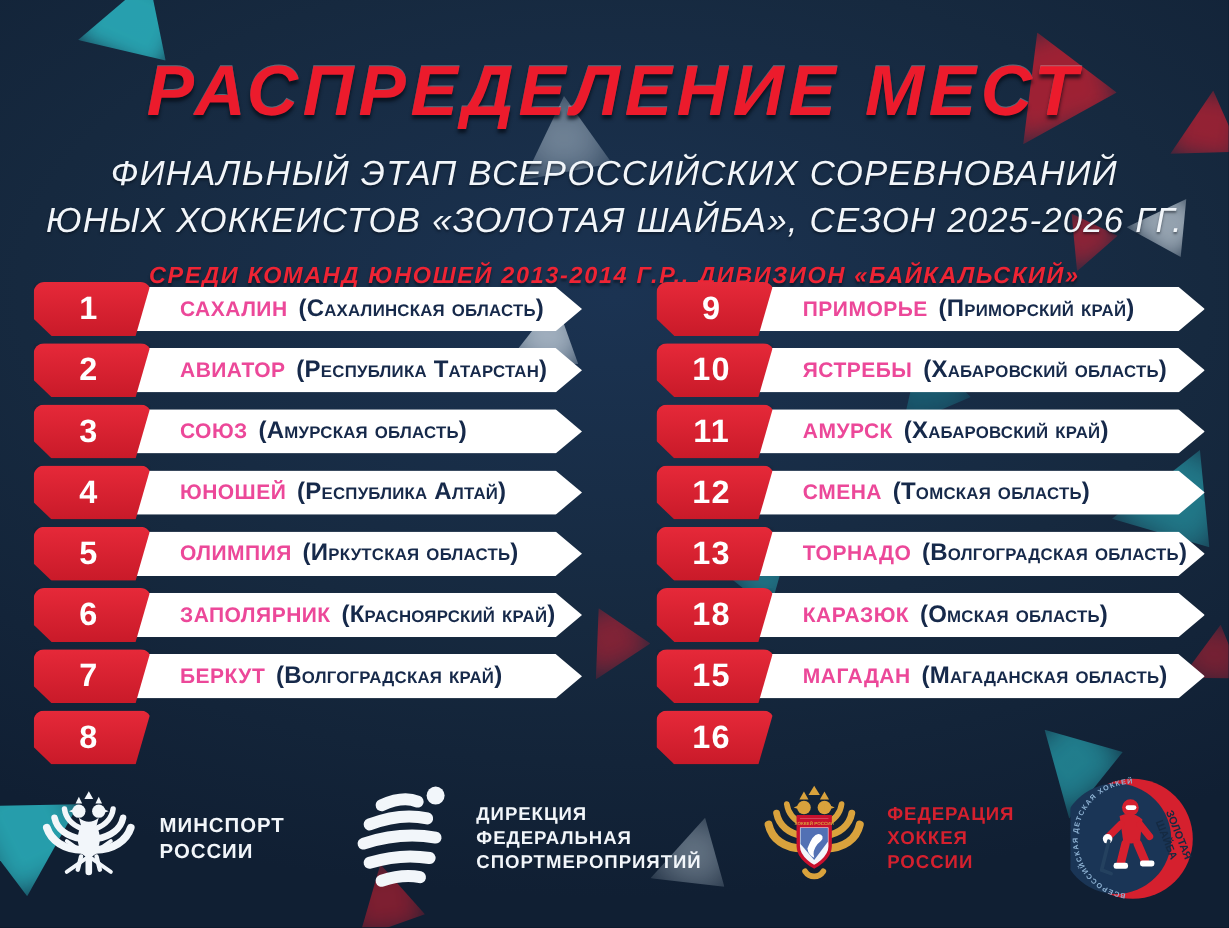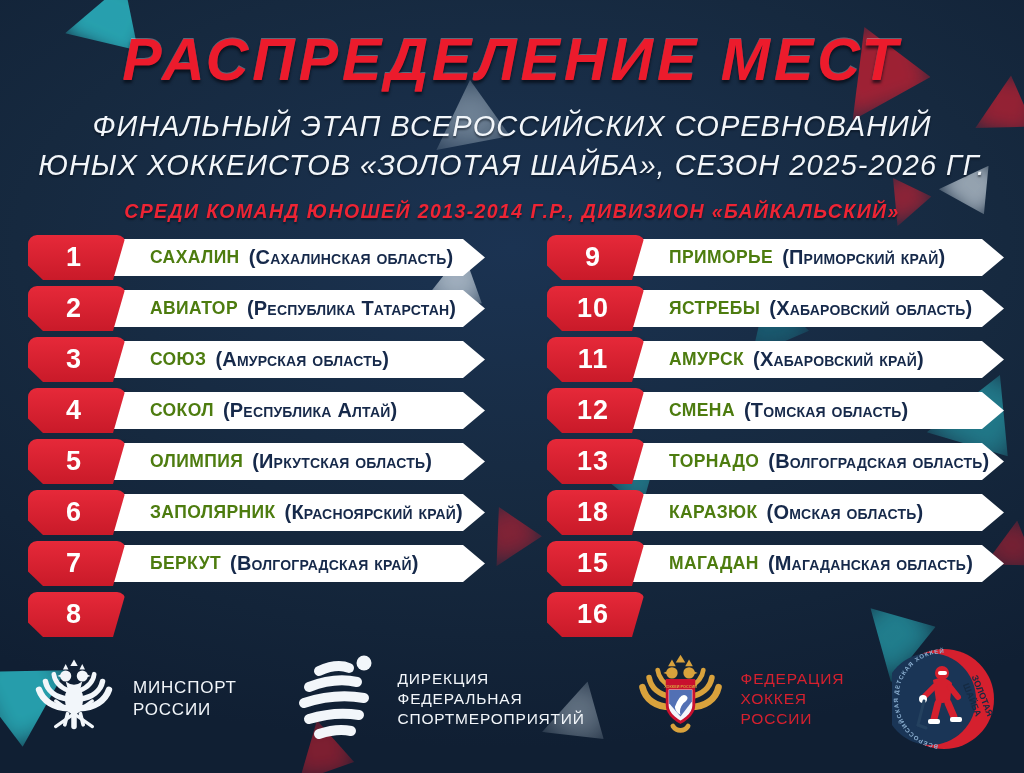--- a/index.html
+++ b/index.html
@@ -20,46 +20,46 @@
   .s9{left:935px;top:370px;width:90px;height:85px;background:#2ec9d4;filter:blur(14px);opacity:.5;transform:rotate(28deg);}
   .s10{left:480px;top:505px;width:58px;height:54px;background:#d81f30;filter:blur(11px);opacity:.55;transform:rotate(-22deg);}
   .s11{left:610px;top:455px;width:52px;height:48px;background:#2ec9d4;filter:blur(11px);opacity:.45;transform:rotate(50deg);}
   .s12{left:-25px;top:645px;width:100px;height:90px;background:#2ec9d4;filter:blur(13px);opacity:.75;transform:rotate(64deg);}
   .s13{left:290px;top:720px;width:62px;height:58px;background:#d81f30;filter:blur(11px);opacity:.55;transform:rotate(-8deg);}
   .s14{left:545px;top:680px;width:66px;height:62px;background:#dfeef8;filter:blur(16px);opacity:.4;transform:rotate(18deg);}
   .s15{left:855px;top:600px;width:76px;height:70px;background:#2ec9d4;filter:blur(13px);opacity:.55;transform:rotate(-40deg);}
   .s16{left:985px;top:520px;width:54px;height:50px;background:#d81f30;filter:blur(11px);opacity:.5;transform:rotate(12deg);}
 
   header{position:absolute;top:26px;left:0;right:0;text-align:center;z-index:3;}
-  .title{font-size:59px;font-weight:bold;font-style:italic;color:#ec1b2c;letter-spacing:4px;margin:0;
+  .title{font-size:59px;font-weight:bold;font-style:italic;color:#ec1b2c;letter-spacing:4px;margin:16px;
     text-shadow:0 3px 3px rgba(4,10,18,.7), 0 -1px 0 rgba(255,255,255,.3);}
   .subtitle{margin-top:13px;font-size:29px;font-weight:normal;font-style:italic;color:#f2f6fa;
     letter-spacing:1px;line-height:1.35;text-shadow:0 2px 2px rgba(4,10,18,.5);}
   .division{margin-top:15px;font-size:19.5px;font-weight:bold;font-style:italic;color:#ee2434;
     letter-spacing:1.4px;text-shadow:0 2px 2px rgba(4,10,18,.5);}
 
   .standings{position:absolute;top:237px;left:28px;width:976px;display:flex;gap:62px;z-index:3;}
   .col{flex:1;display:flex;flex-direction:column;gap:10px;}
   .row{display:flex;align-items:center;height:41px;}
   .badge{position:relative;z-index:2;flex:0 0 auto;width:98px;height:45px;
     background:linear-gradient(180deg,#e62939,#c91a29);border-radius:9px;
     clip-path:polygon(0 0,100% 0,calc(100% - 13px) 100%,15px 100%,0 68%);
     display:flex;align-items:center;justify-content:center;margin-right:-14px;
     box-shadow:0 3px 5px rgba(0,0,0,.4);}
   .num{color:#fff;font-size:27px;font-weight:bold;letter-spacing:1px;padding-right:6px;}
   .bar{flex:1;height:37px;background:#fff;
     clip-path:polygon(0 0,calc(100% - 22px) 0,100% 50%,calc(100% - 22px) 100%,0 100%);
     display:flex;align-items:center;padding-left:38px;gap:9px;}
-  .team{font-size:17.5px;font-weight:bold;color:#4d7c0f;letter-spacing:.4px;white-space:nowrap;}
+  .team{font-size:17.5px;font-weight:bold;color:#ec4899;letter-spacing:.4px;white-space:nowrap;}
   .region{font-size:20px;font-weight:bold;color:#16294a;font-variant:small-caps;letter-spacing:.2px;white-space:nowrap;}
 
   .footer{position:absolute;left:0;right:0;bottom:0;height:128px;display:flex;align-items:center;
     justify-content:space-between;padding:0 28px 10px;z-index:3;}
   .lg{display:flex;align-items:center;gap:13px;}
-  .lg-text{color:#f2f6fa;font-weight:normal;font-size:17px;line-height:1.3;letter-spacing:.8px;}
+  .lg-text{color:#f2f6fa;font-weight:bold;font-size:17px;line-height:1.3;letter-spacing:.8px;}
   .lg-text.small{font-size:15.5px;}
   .fhr-text{color:#d5202e;}
 </style>
 </head>
 <body>
 
 <div class="poster">
 
   <div>
     <div class="shard s1"></div>
@@ -116,21 +116,21 @@
           <div class="bar">
             <span class="team">СОЮЗ</span>
             <span class="region">(Амурская область)</span>
           </div>
         </div>
         <div class="row">
           <div class="badge">
             <span class="num">4</span>
           </div>
           <div class="bar">
-            <span class="team">СОКОЛ</span>
+            <span class="team">ЮНОШЕЙ</span>
             <span class="region">(Республика Алтай)</span>
           </div>
         </div>
         <div class="row">
           <div class="badge">
             <span class="num">5</span>
           </div>
           <div class="bar">
             <span class="team">ОЛИМПИЯ</span>
             <span class="region">(Иркутская область)</span>

